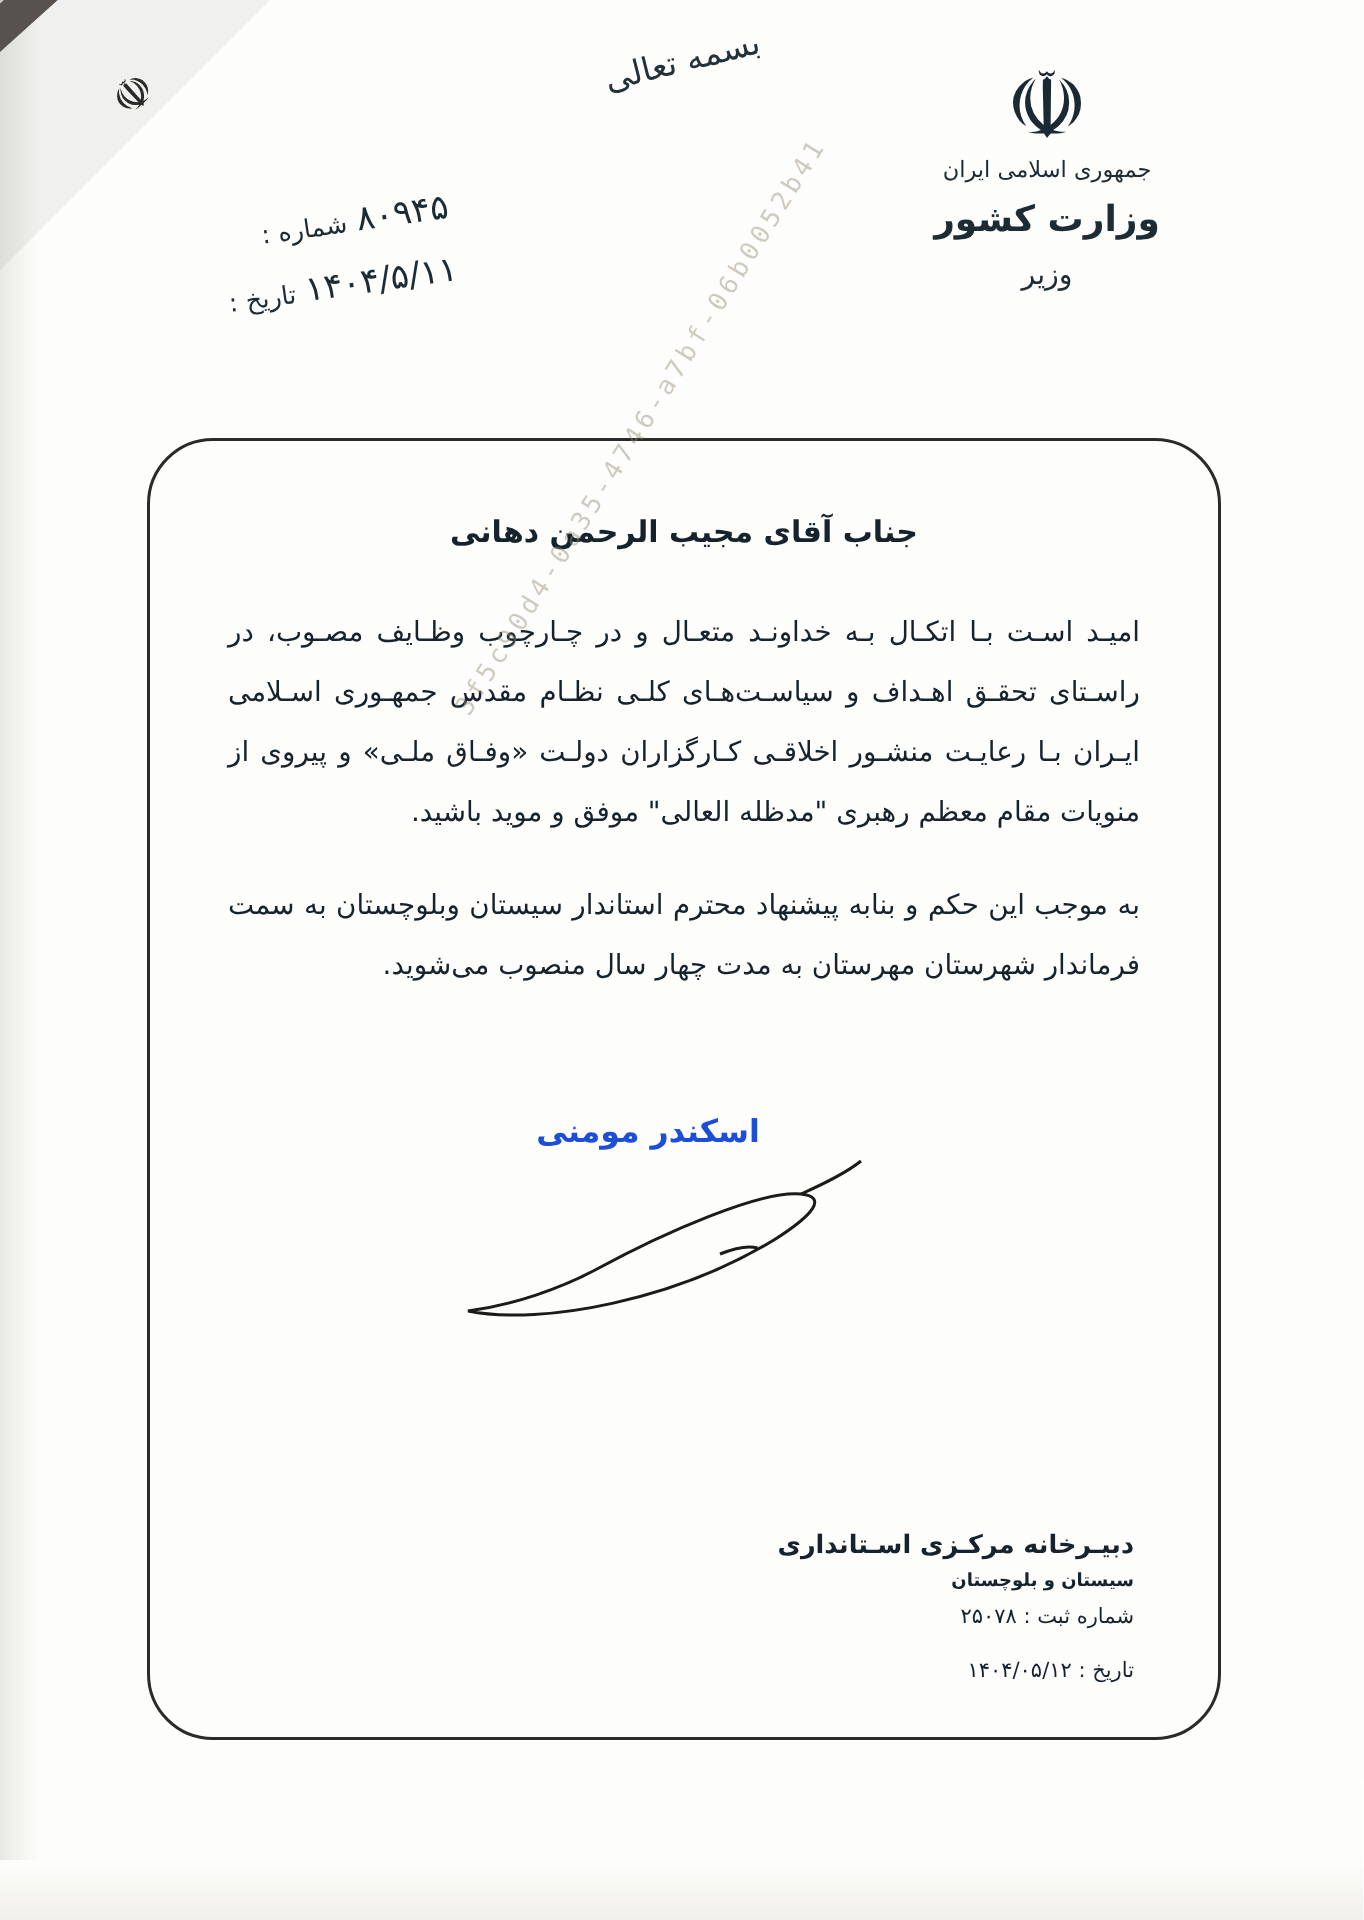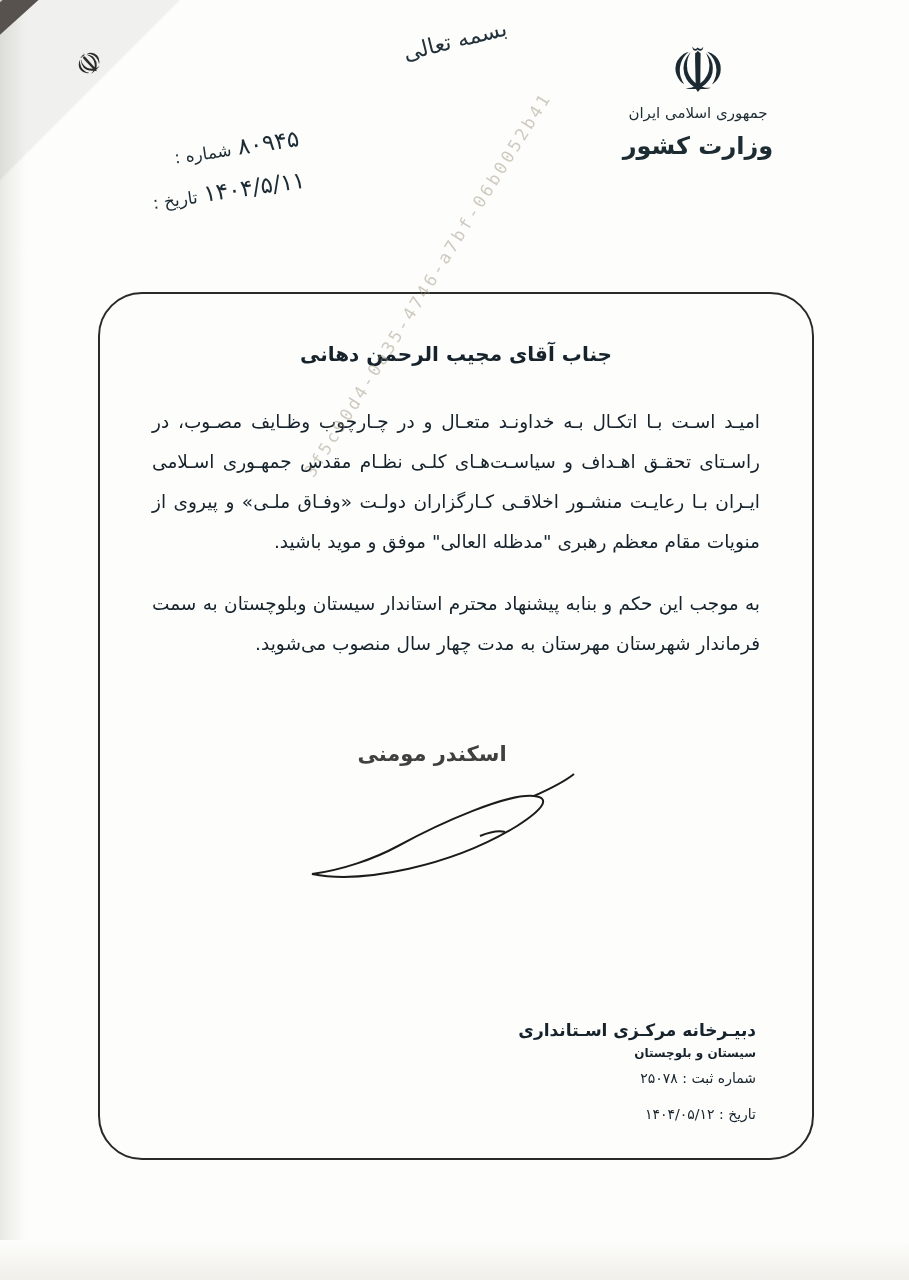--- a/index.html
+++ b/index.html
@@ -174,21 +174,21 @@
   }
 
   .signature {
     position: absolute;
     top: 448px;
     right: 250px;
     width: 260px;
     text-align: center;
     font-size: 21px;
     font-weight: bold;
-    color: #404040;
+    color: #1d4ed8;
   }
   .sig-mark {
     position: absolute;
     top: 472px;
     right: 220px;
     width: 290px;
     height: 130px;
     pointer-events: none;
   }
 
@@ -250,20 +250,21 @@
     <div class="emblem-mini">☫</div>
   </div>
   <div class="corner-shade"></div>
 
   <div class="besmelah">بسمه تعالی</div>
 
   <div class="letterhead">
     <div class="emblem">☫</div>
     <div class="org1">جمهوری اسلامی ایران</div>
     <div class="org2">وزارت کشور</div>
+    <div class="org3">وزیر</div>
   </div>
 
   <div class="meta">
     <div class="row">
       <span class="value">۸۰۹۴۵</span>
       <span class="label">شماره :</span>
     </div>
     <div class="row">
       <span class="value">۱۴۰۴/۵/۱۱</span>
       <span class="label">تاریخ :</span>

